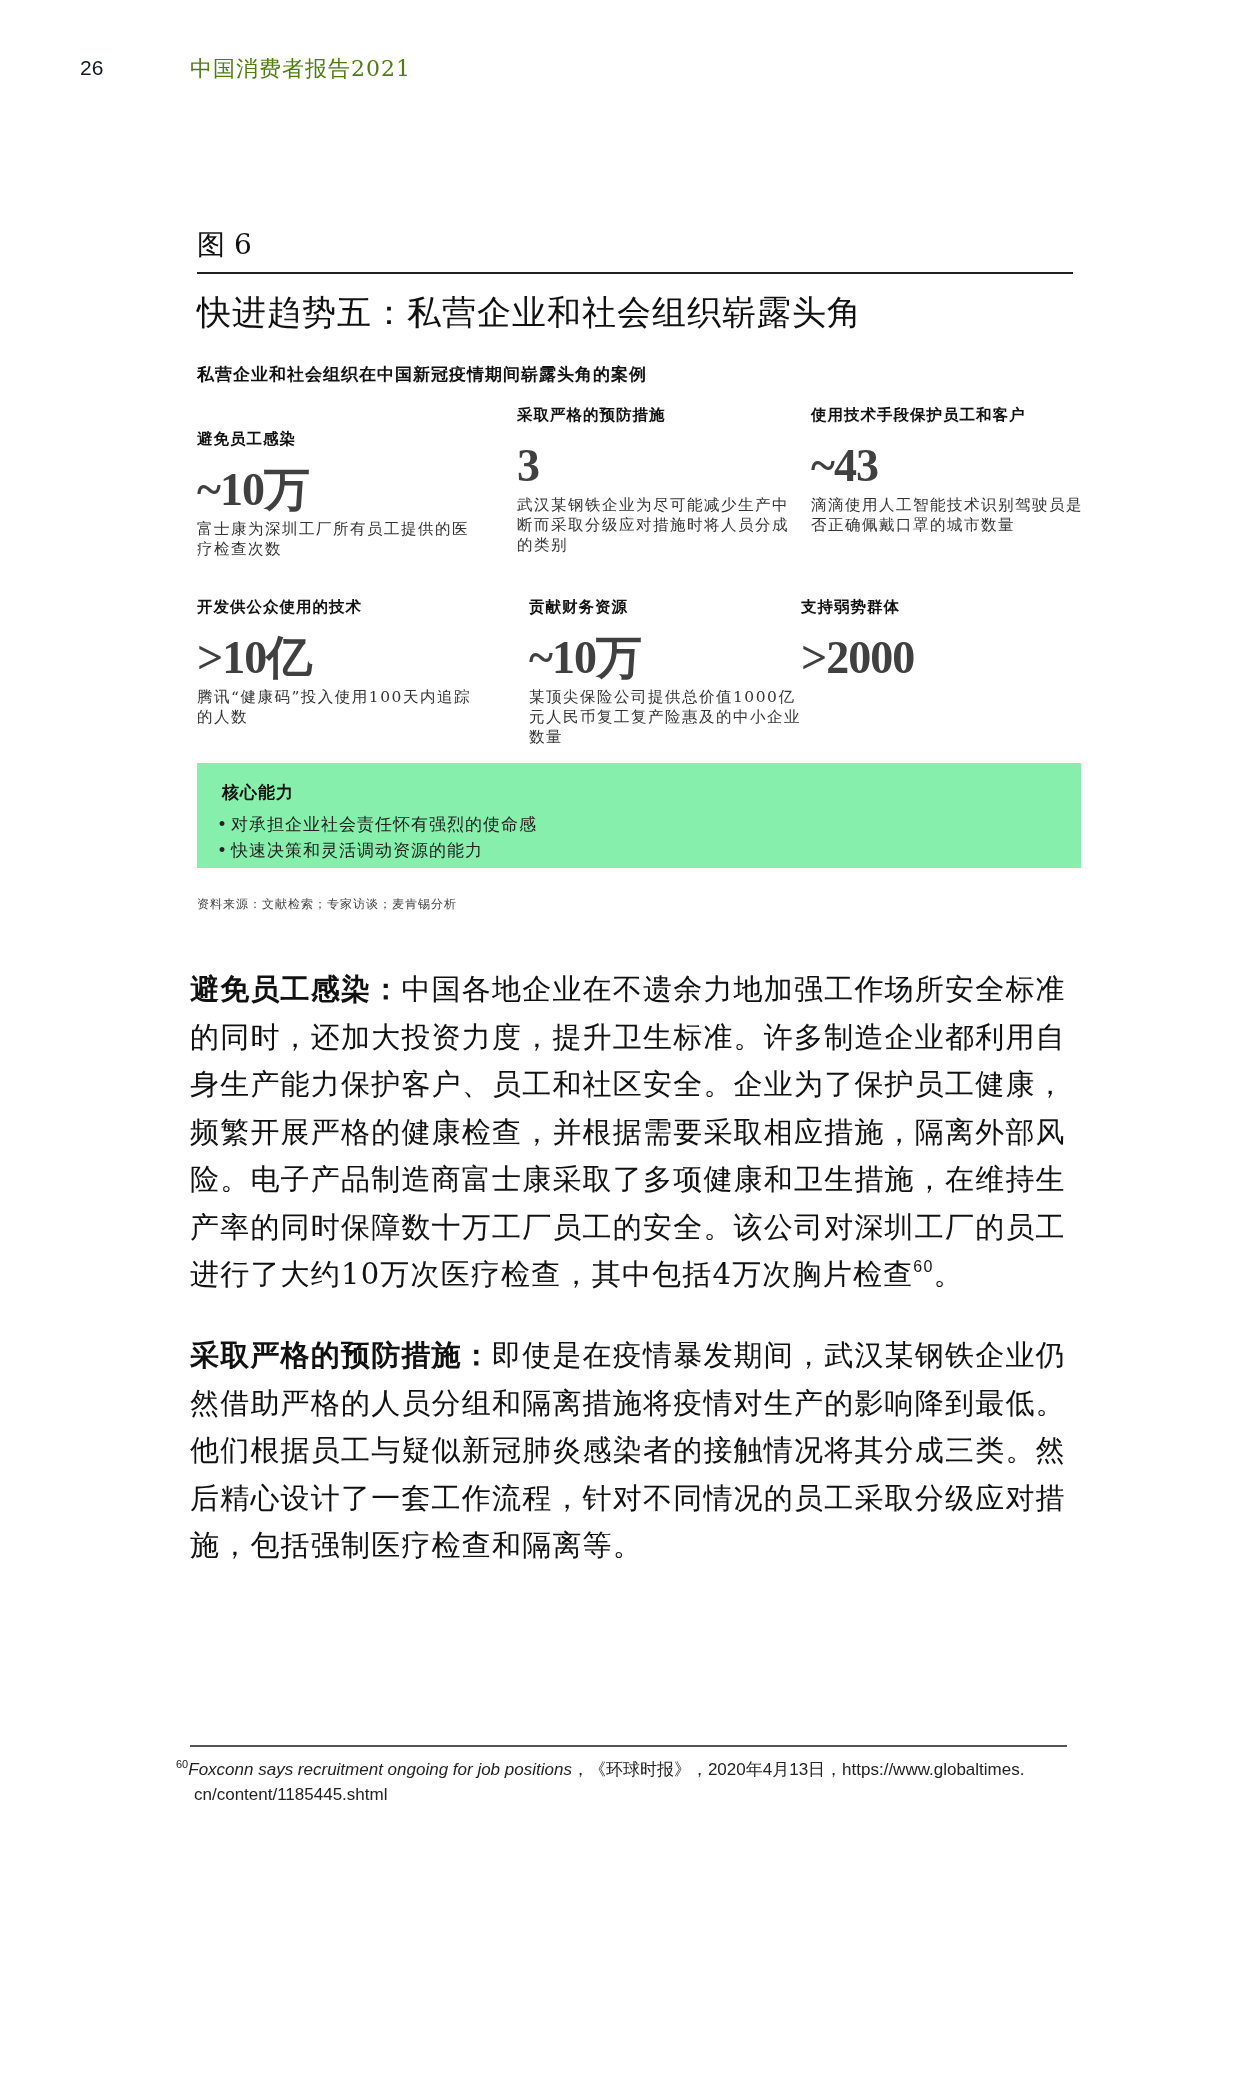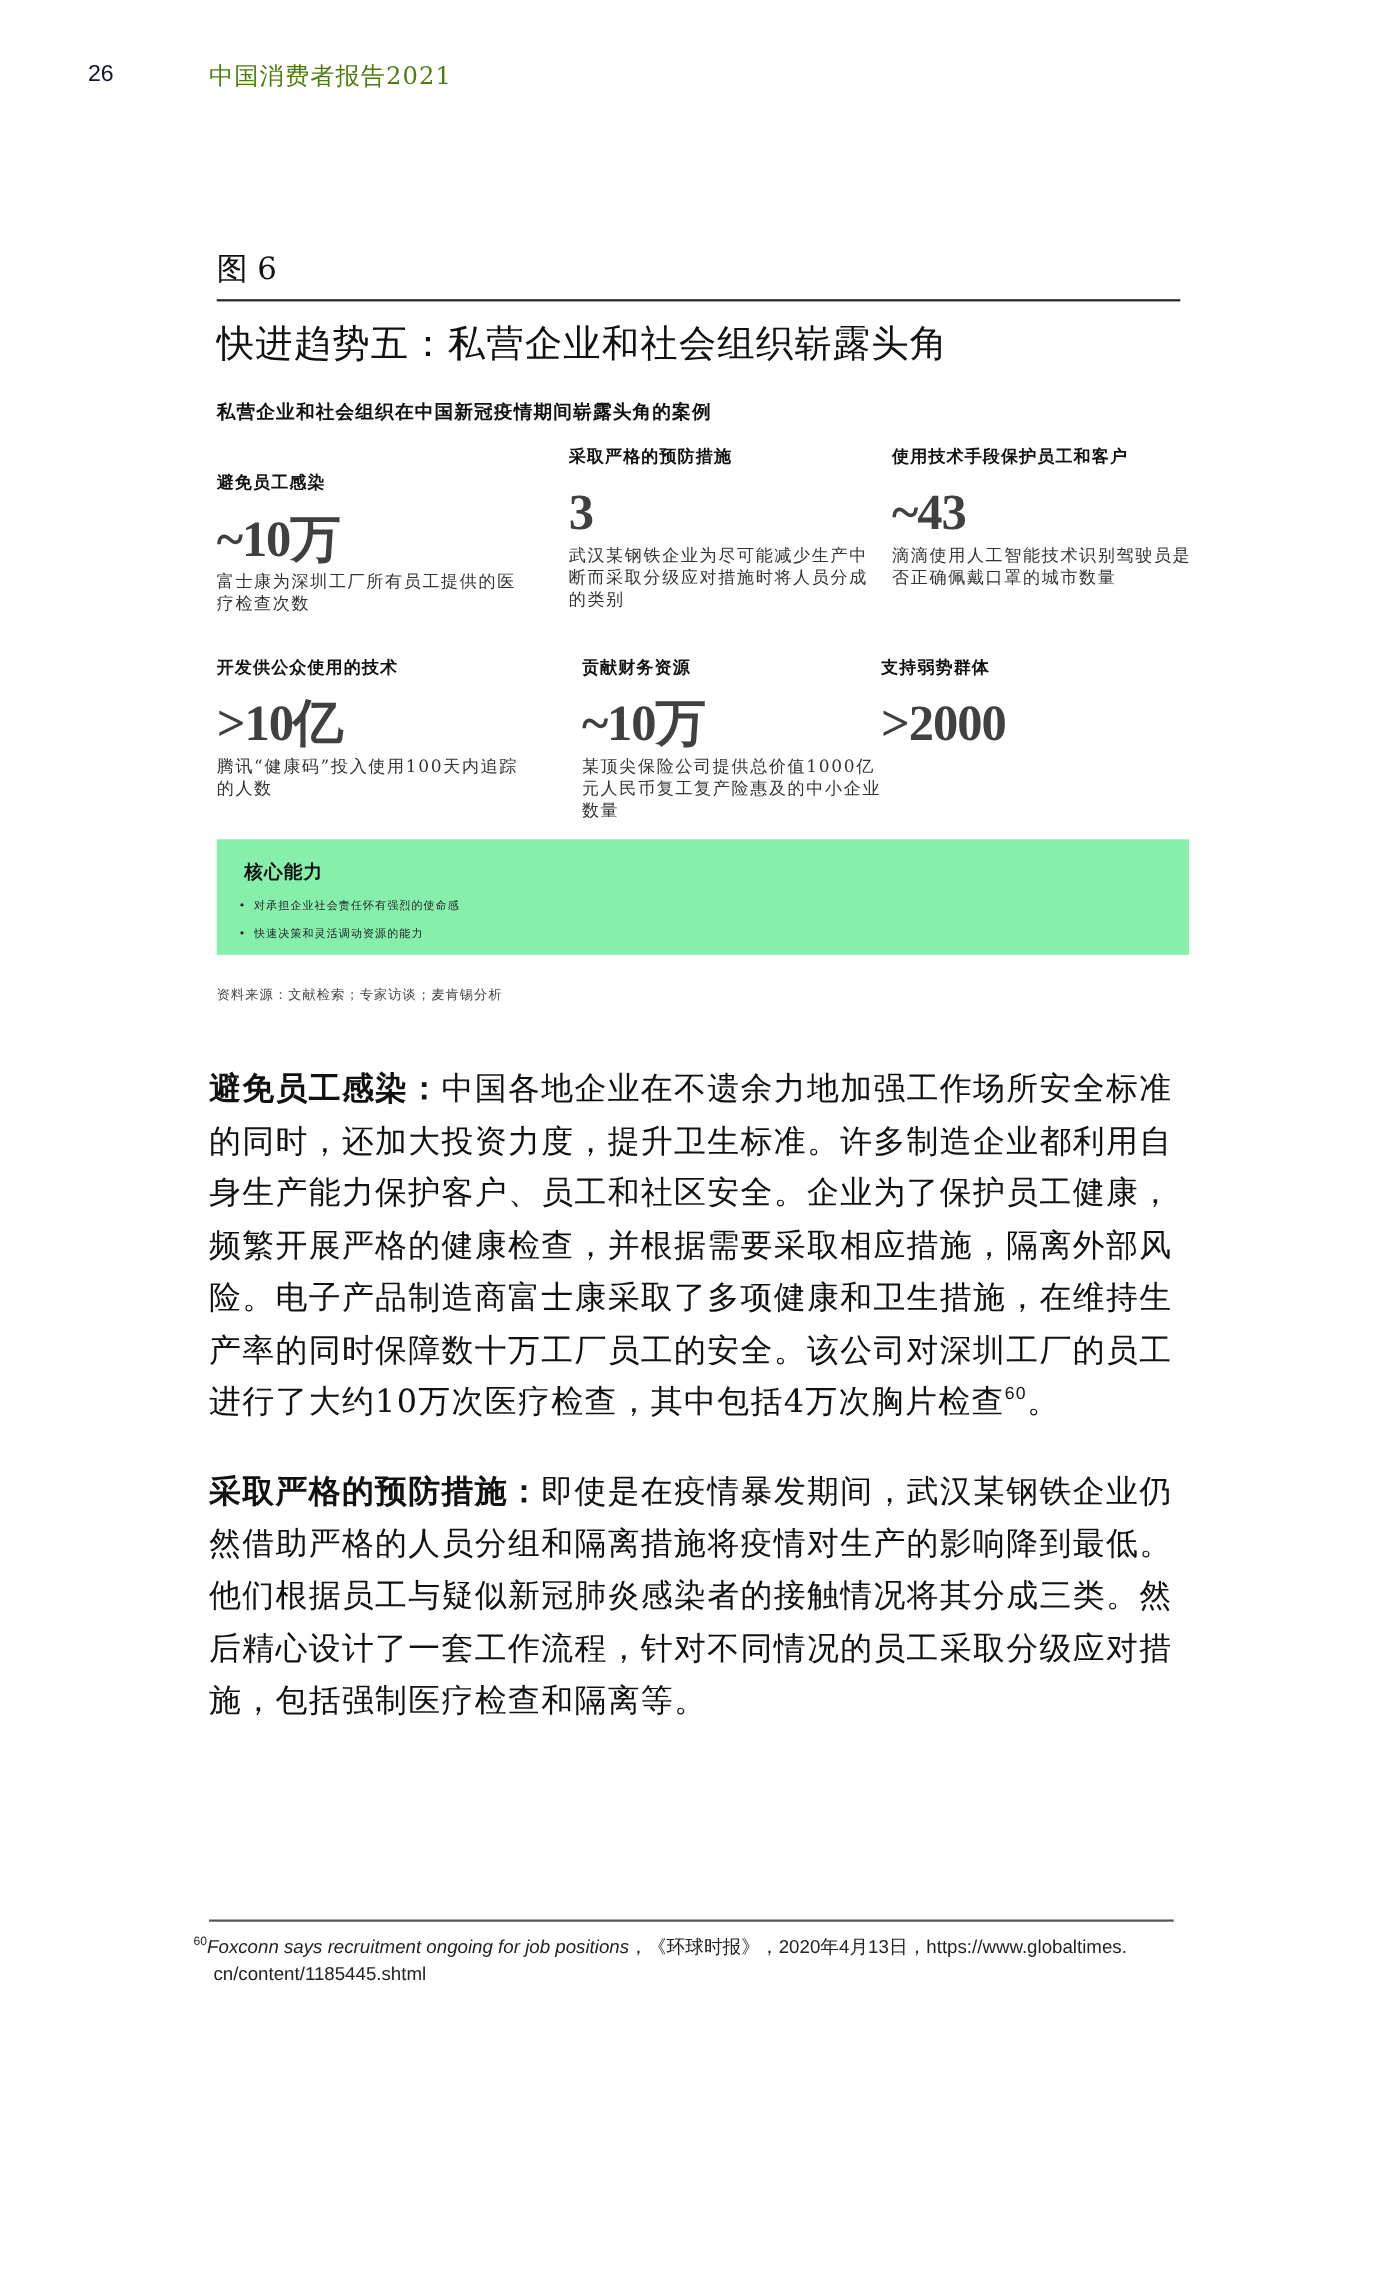--- a/index.html
+++ b/index.html
@@ -15,21 +15,21 @@
   .fig-subtitle { top: 363px; left: 197px; font-size: 17px; font-weight: bold; color: #111; letter-spacing: 1px; }
 
   .stat { position: absolute; width: 280px; }
   .stat-label { font-size: 15.5px; font-weight: bold; color: #111; letter-spacing: 1px; height: 22px; }
   .stat-value { margin-top: 16px; font-family: "Liberation Serif", serif; font-size: 46px; font-weight: bold; color: #404040; line-height: 46px; height: 46px; letter-spacing: -1px; }
   .stat-desc { margin-top: 6px; font-size: 15.5px; color: #333; line-height: 20px; letter-spacing: 1.5px; }
 
   .core-box { top: 763px; left: 197px; width: 884px; height: 105px; background: #86efac; }
   .core-title { position: absolute; top: 18px; left: 25px; font-size: 17px; font-weight: bold; color: #111; letter-spacing: 1px; }
   .core-list { position: absolute; top: 48px; left: 20px; margin: 0; padding: 0; list-style: none; }
-  .core-list li { font-size: 10px; color: #222; line-height: 26px; letter-spacing: 1px; }
+  .core-list li { font-size: 17px; color: #222; line-height: 26px; letter-spacing: 1px; }
   .core-list li .bullet { display: inline-block; width: 14px; }
 
   .source { top: 896px; left: 197px; font-size: 12px; color: #444; letter-spacing: 1px; }
 
   .body-para { position: absolute; left: 190px; width: 880px; font-size: 29px; line-height: 47.5px; color: #111; letter-spacing: 1.2px; font-family: "DejaVu Serif", serif; }
   .body-para .lead { font-weight: bold; }
   .body-para sup { font-size: 16px; font-family: "Liberation Sans", sans-serif; vertical-align: 12px; line-height: 0; }
 
   .fn-rule { top: 1745px; left: 190px; width: 877px; height: 2px; background: #555; }
   .footnote { top: 1757px; left: 176px; width: 900px; font-family: "Liberation Sans", sans-serif; font-size: 17px; line-height: 25px; color: #222; }

